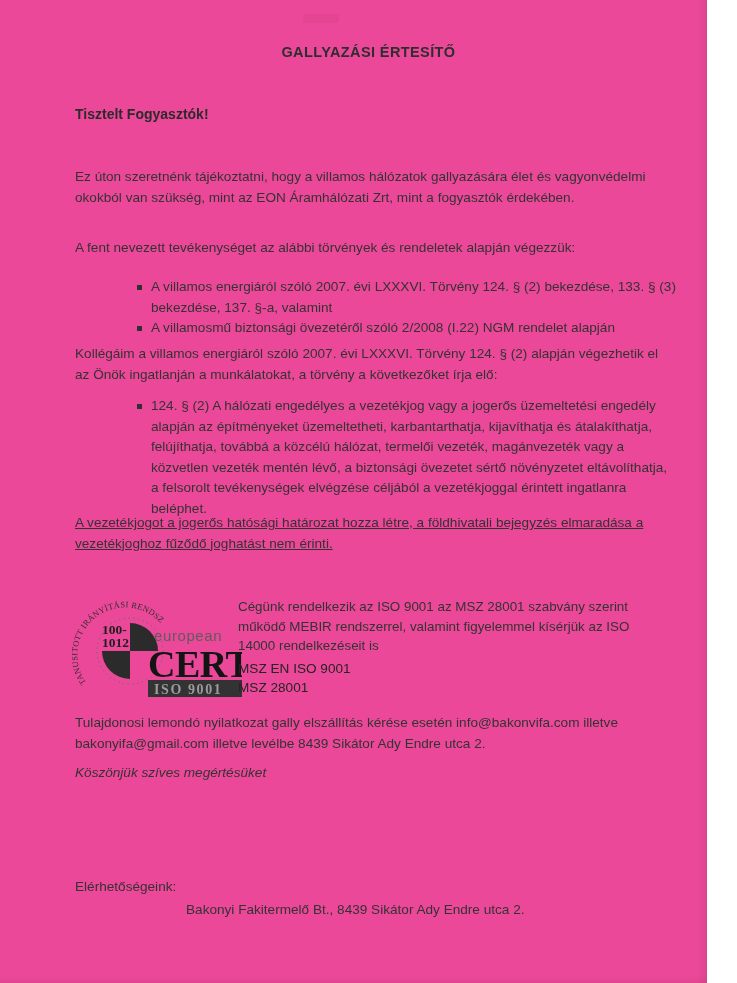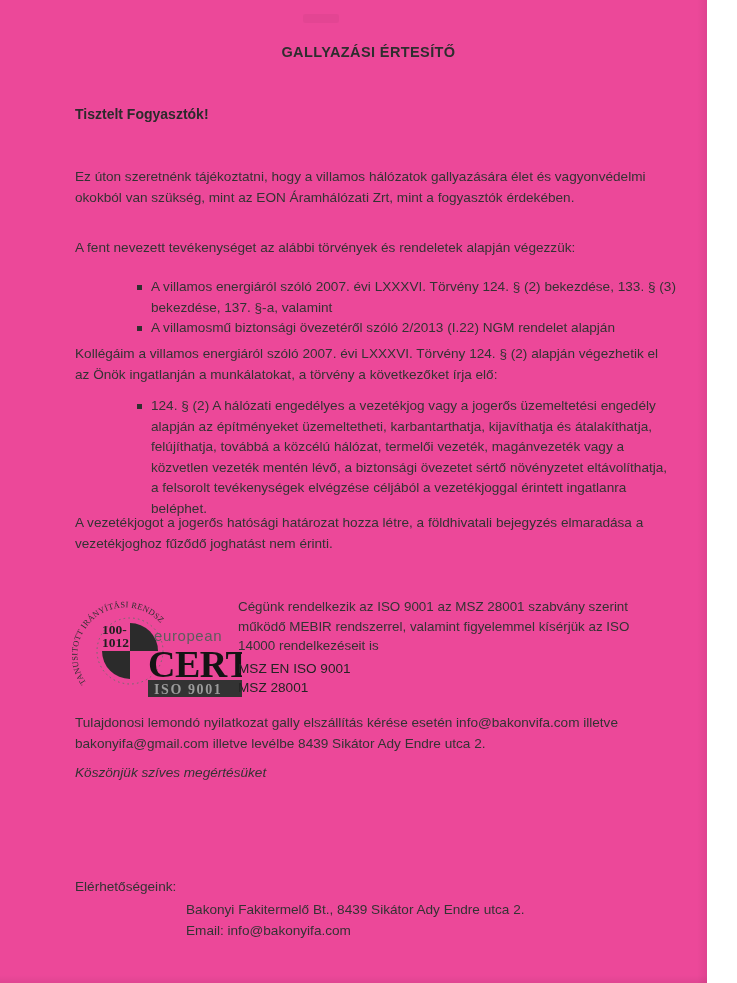--- a/index.html
+++ b/index.html
@@ -63,21 +63,21 @@
 
   .para {
     position: absolute;
     font-size: 13.6px;
     line-height: 20.5px;
     color: #333333;
   }
   #para-intro  { left: 75px; top: 167px; width: 580px; }
   #para-legal-basis { left: 75px; top: 238px; width: 590px; }
   #para-colleagues { left: 75px; top: 344px; width: 585px; }
-  #para-wayleave  { left: 75px; top: 513px; width: 590px; }
+  #para-wayleave  { left: 75px; top: 513px; width: 590px; text-decoration: underline; }
 
   .bullet-list {
     position: absolute;
     margin: 0;
     padding: 0;
     list-style: none;
   }
   #list-laws { left: 137px; top: 277px; width: 545px; }
   #list-provision { left: 137px; top: 396px; width: 540px; }
   .bullet-item {
@@ -165,21 +165,21 @@
 
   <div class="para" id="para-intro">Ez úton szeretnénk tájékoztatni, hogy a villamos hálózatok gallyazására élet és vagyonvédelmi okokból van szükség, mint az EON Áramhálózati Zrt, mint a fogyasztók érdekében.</div>
 
   <ul class="bullet-list" id="list-laws">
     <li class="bullet-item">
       <span class="sq"></span>
       <span>A villamos energiáról szóló 2007. évi LXXXVI. Törvény 124. § (2) bekezdése, 133. § (3) bekezdése, 137. §-a, valamint</span>
     </li>
     <li class="bullet-item">
       <span class="sq"></span>
-      <span>A villamosmű biztonsági övezetéről szóló 2/2013 (I.22) NGM rendelet alapján</span>
+      <span>A villamosmű biztonsági övezetéről szóló 2/2008 (I.22) NGM rendelet alapján</span>
     </li>
   </ul>
 
   <div class="para" id="para-colleagues">Kollégáim a villamos energiáról szóló 2007. évi LXXXVI. Törvény 124. § (2) alapján végezhetik el az Önök ingatlanján a munkálatokat, a törvény a következőket írja elő:</div>
 
   <ul class="bullet-list" id="list-provision">
     <li class="bullet-item">
       <span class="sq"></span>
       <span>124. § (2) A hálózati engedélyes a vezetékjog vagy a jogerős üzemeltetési engedély alapján az építményeket üzemeltetheti, karbantarthatja, kijavíthatja és átalakíthatja, felújíthatja, továbbá a közcélú hálózat, termelői vezeték, magánvezeték vagy a közvetlen vezeték mentén lévő, a biztonsági övezetet sértő növényzetet eltávolíthatja, a felsorolt tevékenységek elvégzése céljából a vezetékjoggal érintett ingatlanra beléphet.</span>
     </li>
@@ -220,18 +220,17 @@
     <div>MSZ 28001</div>
   </div>
 
   <div id="para-waiver">Tulajdonosi lemondó nyilatkozat gally elszállítás kérése esetén info@bakonvifa.com illetve bakonyifa@gmail.com illetve levélbe 8439 Sikátor Ady Endre utca 2.</div>
 
   <div id="closing-line">Köszönjük szíves megértésüket</div>
 
   <div id="contacts-label">Elérhetőségeink:</div>
   <div id="contacts-body">
     <div>Bakonyi Fakitermelő Bt., 8439 Sikátor Ady Endre utca 2.</div>
-    <div>Email: info@bakonyifa.com</div>
   </div>
 
   <div id="scan-edge-right"></div>
   <div id="scan-edge-bottom"></div>
 </div>
 
 </body></html>

